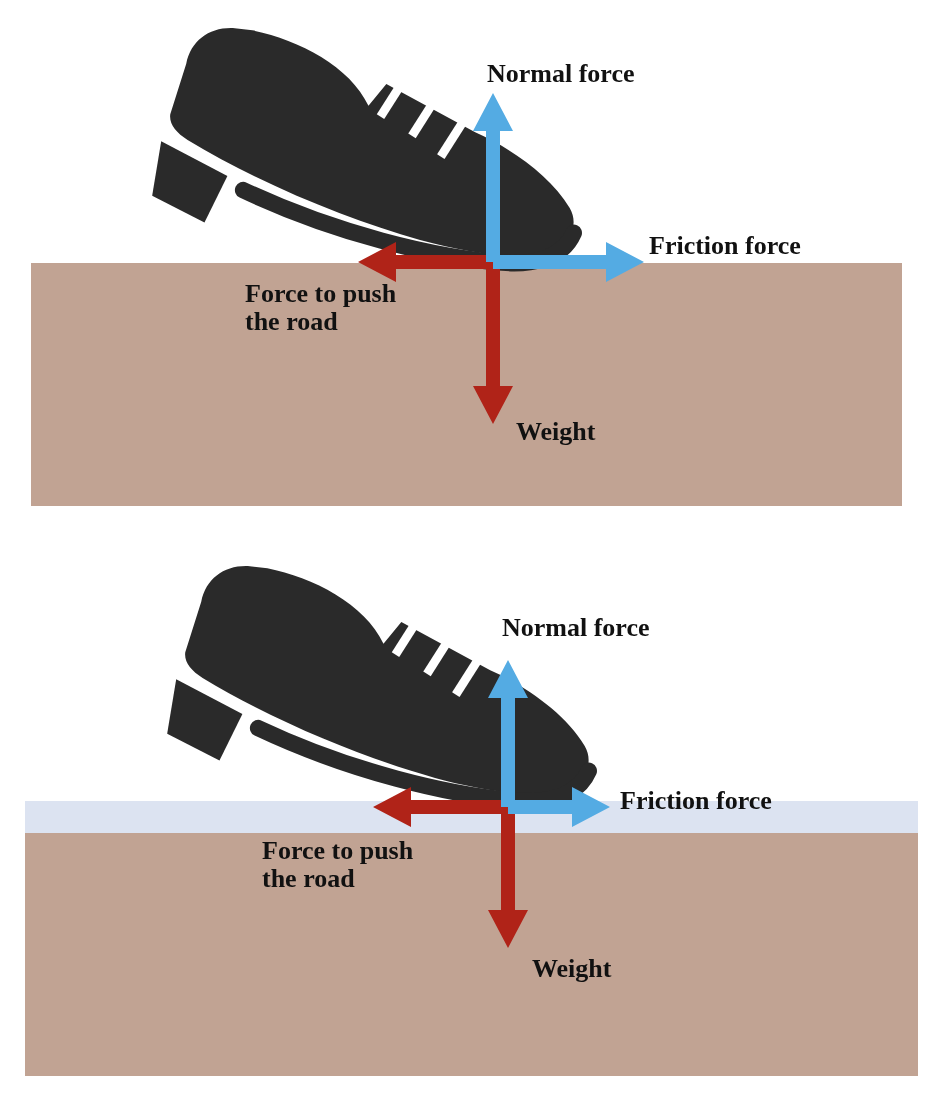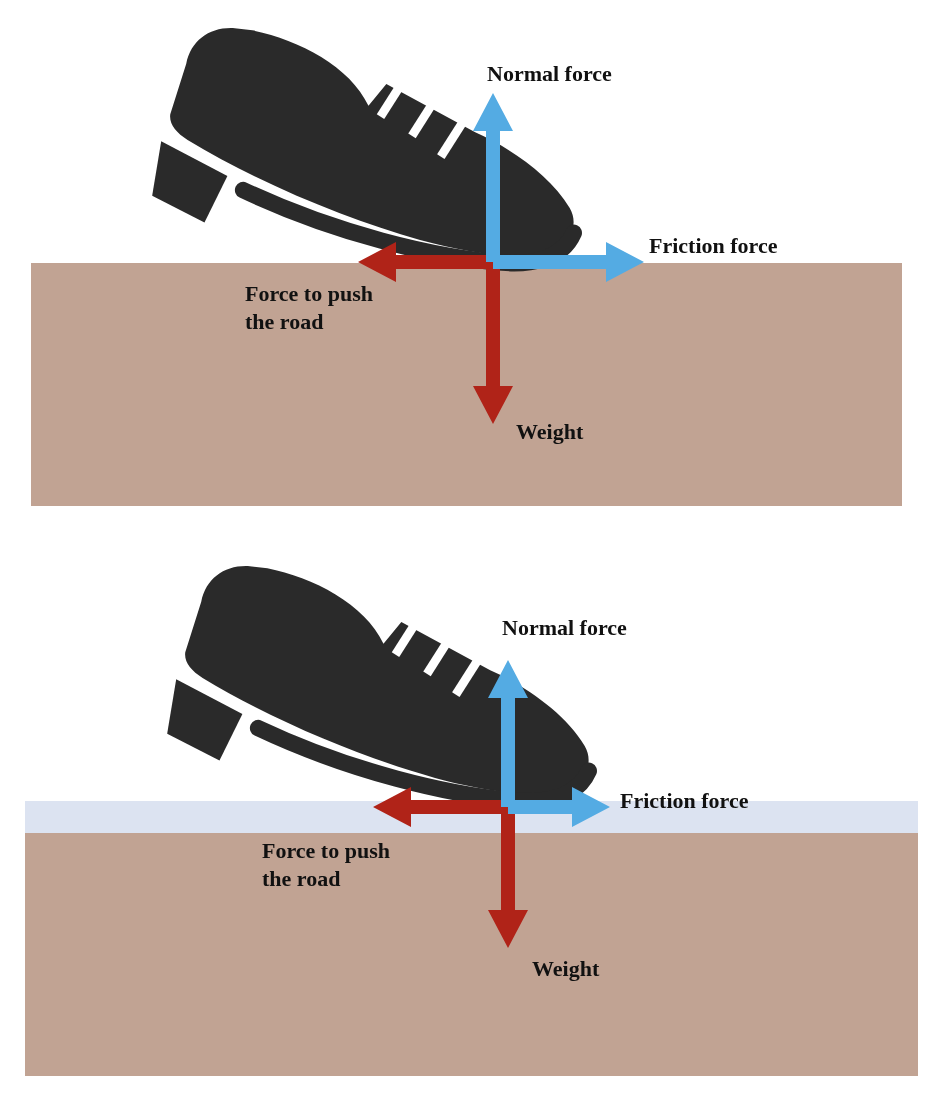--- a/index.html
+++ b/index.html
@@ -4,21 +4,21 @@
 <style>
   html,body{margin:0;padding:0;background:#ffffff;}
   .page{
     position:relative;width:928px;height:1094px;background:#ffffff;overflow:hidden;
     font-family:"Liberation Serif","DejaVu Serif",serif;
   }
   .panel{position:absolute;left:0;width:928px;height:547px;}
   .panel svg.diagram{position:absolute;left:0;top:0;}
   .labels{position:absolute;left:0;top:0;width:100%;height:100%;pointer-events:none;}
   .force-label{
-    position:absolute;font-weight:700;font-size:22px;line-height:28px;
+    position:absolute;font-weight:700;font-size:26px;line-height:28px;
     color:#111111;white-space:nowrap;letter-spacing:0px;
   }
   .defs-holder{position:absolute;width:0;height:0;overflow:hidden;}
 </style>
 </head>
 <body>
 
 <svg class="defs-holder" width="0" height="0" aria-hidden="true">
   <defs>
     <g id="shoe-glyph">

